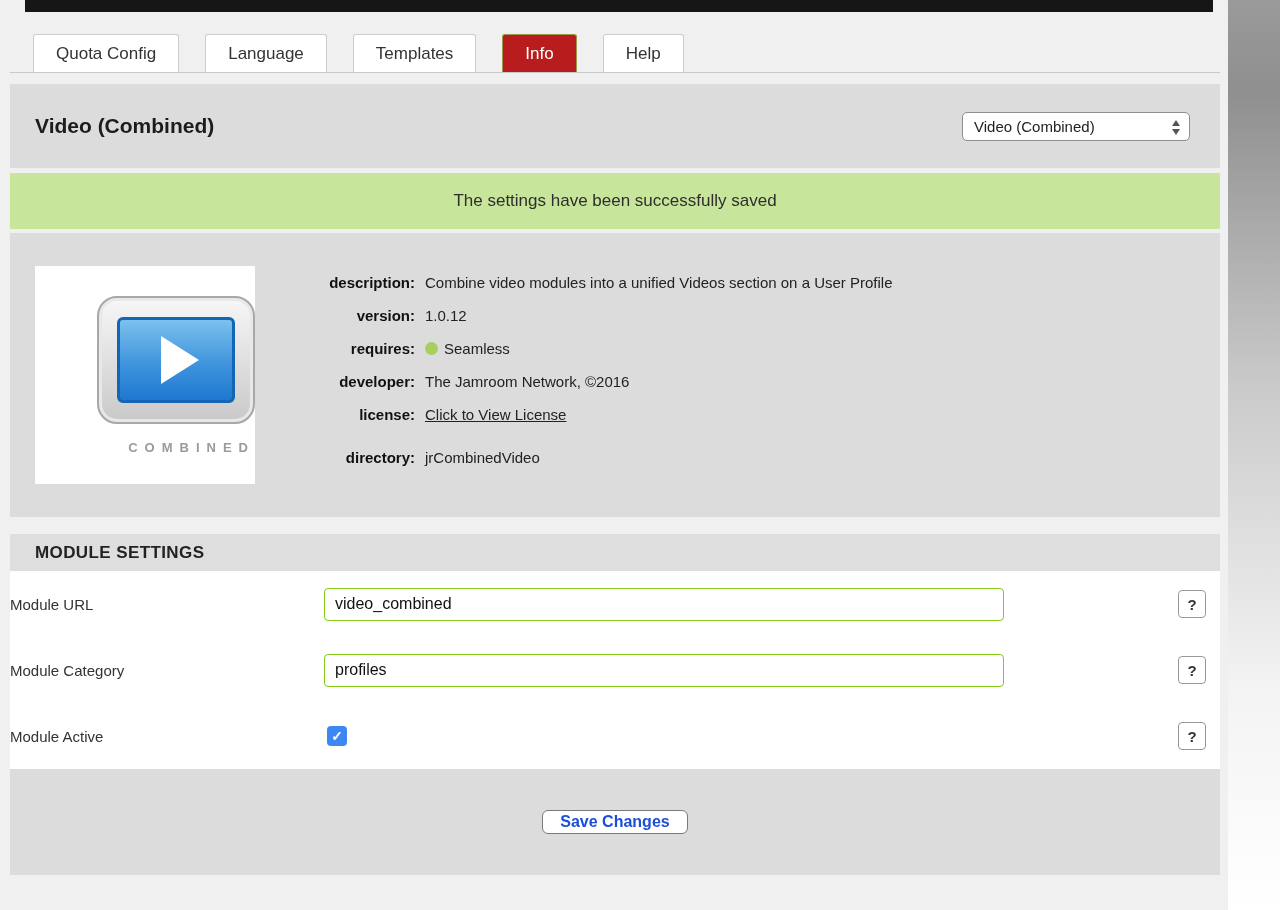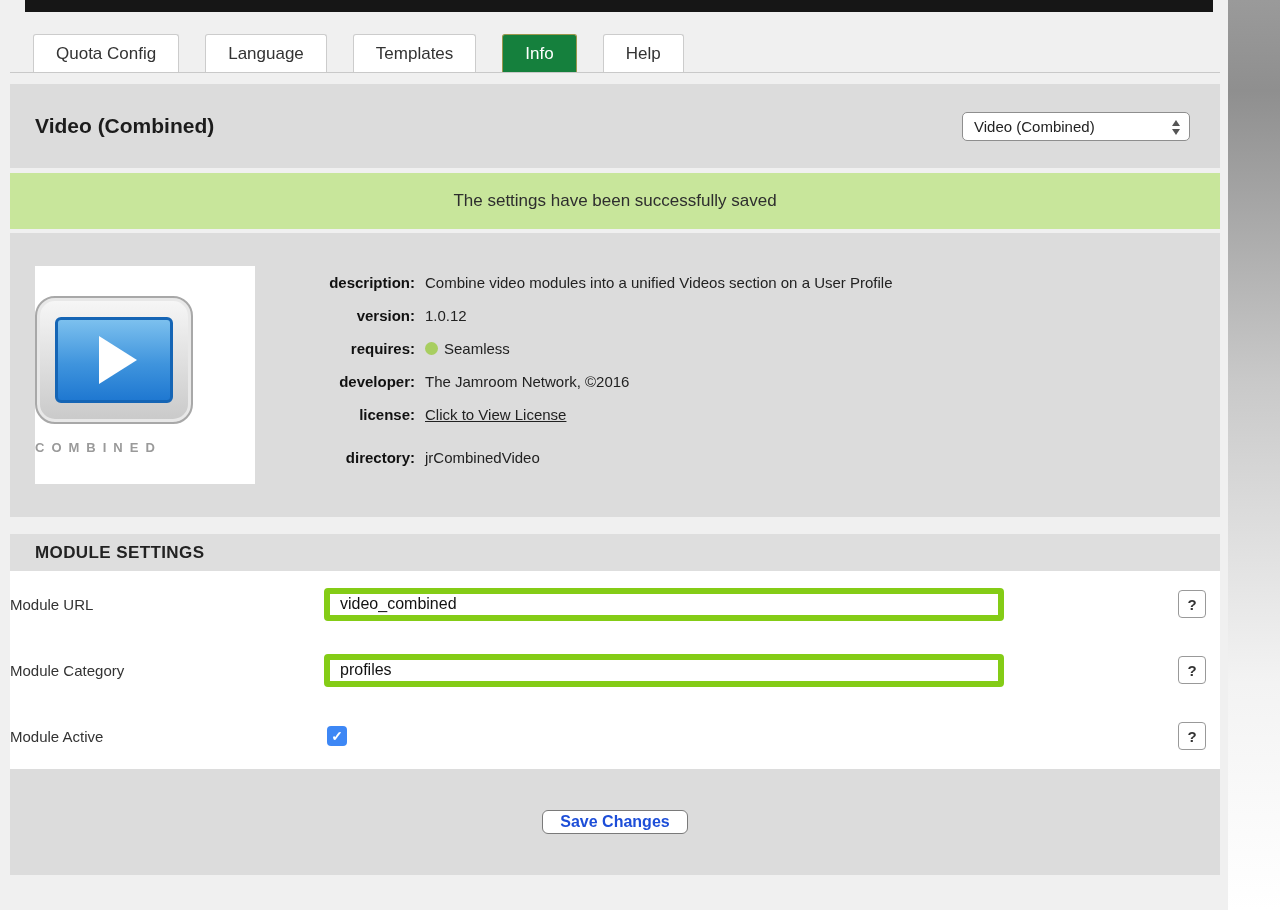--- a/index.html
+++ b/index.html
@@ -18,21 +18,21 @@
   }
   .wrapper { position:absolute; left:10px; top:0; width:1210px; }
 
   
   .tabs { display:flex; gap:26px; padding:34px 0 0 23px; border-bottom:1px solid #c9c9c9; }
   .tab {
     background:#ffffff; border:1px solid #cccccc; border-bottom:none;
     border-radius:3px 3px 0 0; height:38px; line-height:37px;
     padding:0 22px; font-size:17px; color:#333; cursor:pointer;
   }
-  .tab.active { background:#15803d; border-color:#9b974d; color:#ffffff; }
+  .tab.active { background:#b91c1c; border-color:#9b974d; color:#ffffff; }
 
   
   .header-bar {
     margin-top:11px; height:84px; background:#dcdcdc;
     display:flex; align-items:center; justify-content:space-between;
     padding:0 30px 0 25px;
   }
   .page-title { font-size:21px; font-weight:bold; color:#1c1c1c; }
   .select-wrap {
     position:relative; width:228px; height:29px; background:#ffffff;
@@ -44,21 +44,21 @@
   
   .banner {
     margin-top:5px; height:56px; line-height:56px; background:#c8e69b;
     text-align:center; font-size:17px; color:#2e2e2e;
   }
 
   
   .info-section { margin-top:4px; height:284px; background:#dcdcdc; display:flex; padding:33px 0 0 25px; }
   .icon-box {
     width:220px; height:218px; background:#ffffff;
-    display:flex; flex-direction:column; align-items:flex-start; justify-content:center;
+    display:flex; flex-direction:column; align-items:flex-end; justify-content:center;
   }
   .icon-outer {
     width:158px; height:128px; border-radius:20px;
     background:linear-gradient(180deg,#f7f7f7,#c9c9c9);
     border:2px solid #a8a8a8;
     display:flex; align-items:center; justify-content:center;
     box-shadow:inset 0 0 0 3px #e8e8e8;
   }
   .icon-screen {
     width:118px; height:86px; border-radius:6px;
@@ -87,21 +87,21 @@
 
   
   .section-bar {
     margin-top:17px; height:37px; line-height:37px; background:#dedede;
     padding-left:25px; font-size:17px; font-weight:bold; color:#222; letter-spacing:.4px;
   }
   .form-area { background:#ffffff; }
   .form-row { display:flex; align-items:center; height:66px; }
   .form-label { width:290px; text-align:left; font-size:15px; color:#333; }
   .form-input {
-    margin-left:24px; width:680px; height:33px; border:6px solid #84cc16;
+    margin-left:24px; width:680px; height:33px; border:1px solid #84cc16;
     border-radius:4px; font-size:16px; color:#111; padding:0 10px;
     font-family:"Liberation Sans", sans-serif; background:#fff;
   }
   .checkbox {
     margin-left:27px; width:20px; height:20px; background:#3d87f5; border-radius:4px;
     color:#ffffff; font-size:14px; font-weight:bold; text-align:center; line-height:20px;
     cursor:pointer;
   }
   .help-btn {
     margin-left:auto; margin-right:14px; width:28px; height:28px;

